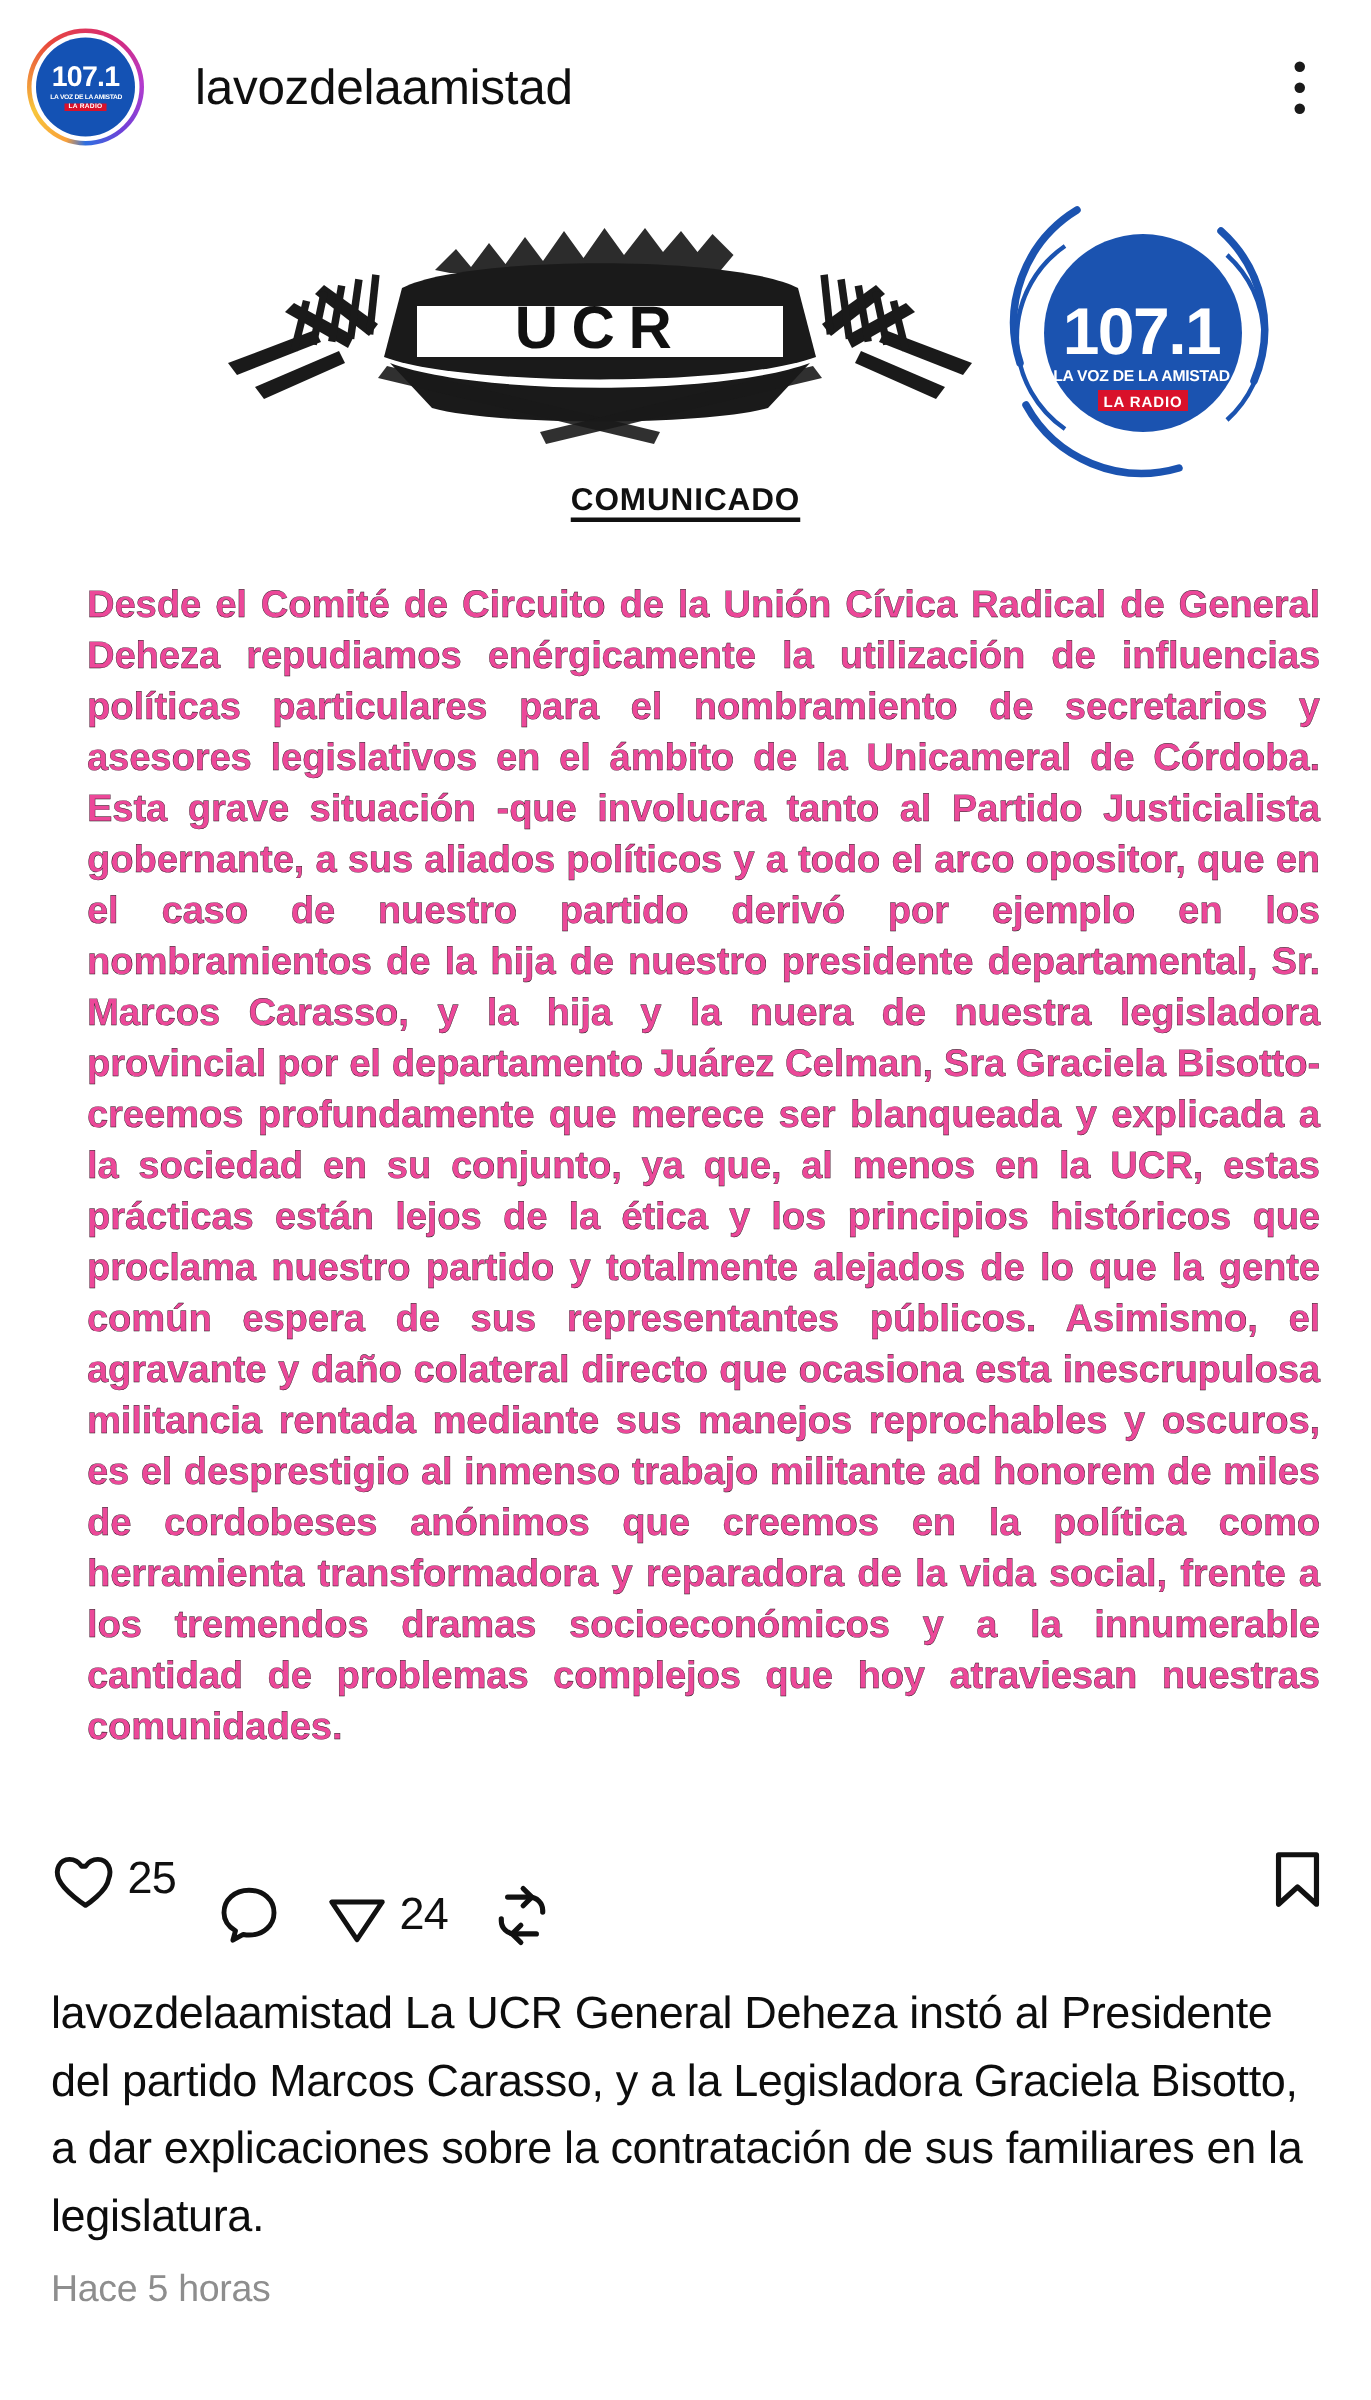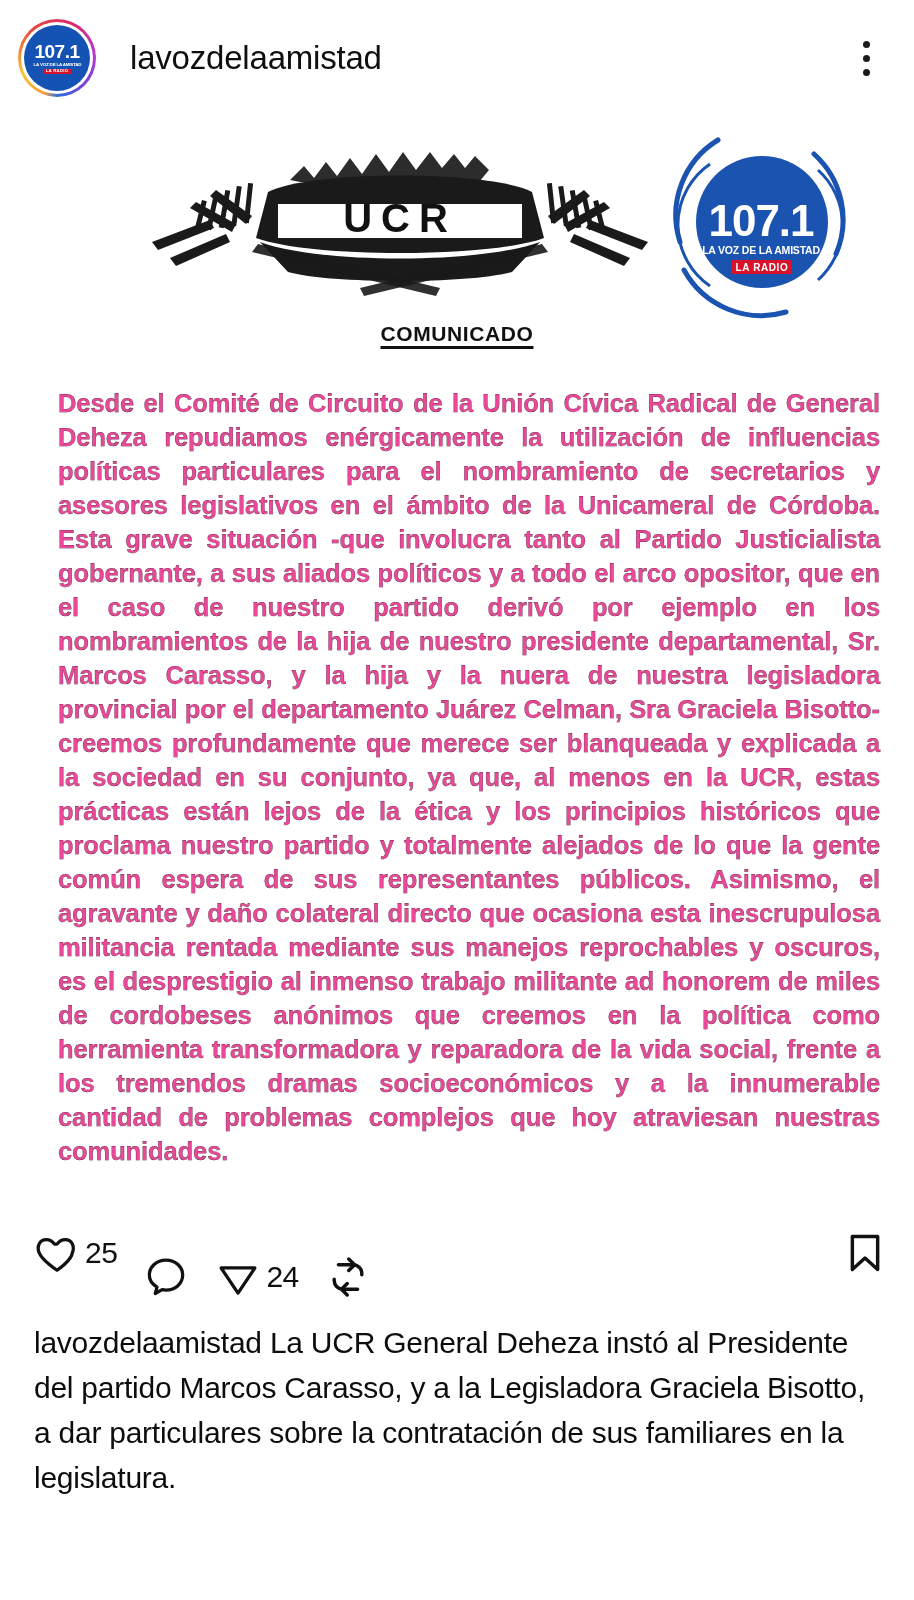--- a/index.html
+++ b/index.html
@@ -361,17 +361,18 @@
 
     <div class="save-btn">
       <svg width="46" height="46" viewBox="0 0 24 24" fill="none" stroke="#111111" stroke-width="1.8" stroke-linecap="round" stroke-linejoin="round">
         <path d="M5.4 3.4h13.2v17.2L12 14.6 5.4 20.6V3.4z"></path>
       </svg>
     </div>
   </div>
 
   <div class="caption">
     <span class="uname">lavozdelaamistad </span>
-    <span>La UCR General Deheza instó al Presidente del partido Marcos Carasso, y a la Legisladora Graciela Bisotto, a dar particulares sobre la contratación de sus familiares en la legislatura.</span>
+    <span>La UCR General Deheza instó al Presidente del partido Marcos Carasso, y a la Legisladora Graciela Bisotto, a dar explicaciones sobre la contratación de sus familiares en la legislatura.</span>
   </div>
 
+  <div class="timestamp">Hace 5 horas</div>
 
 </div>
 
 </body></html>

